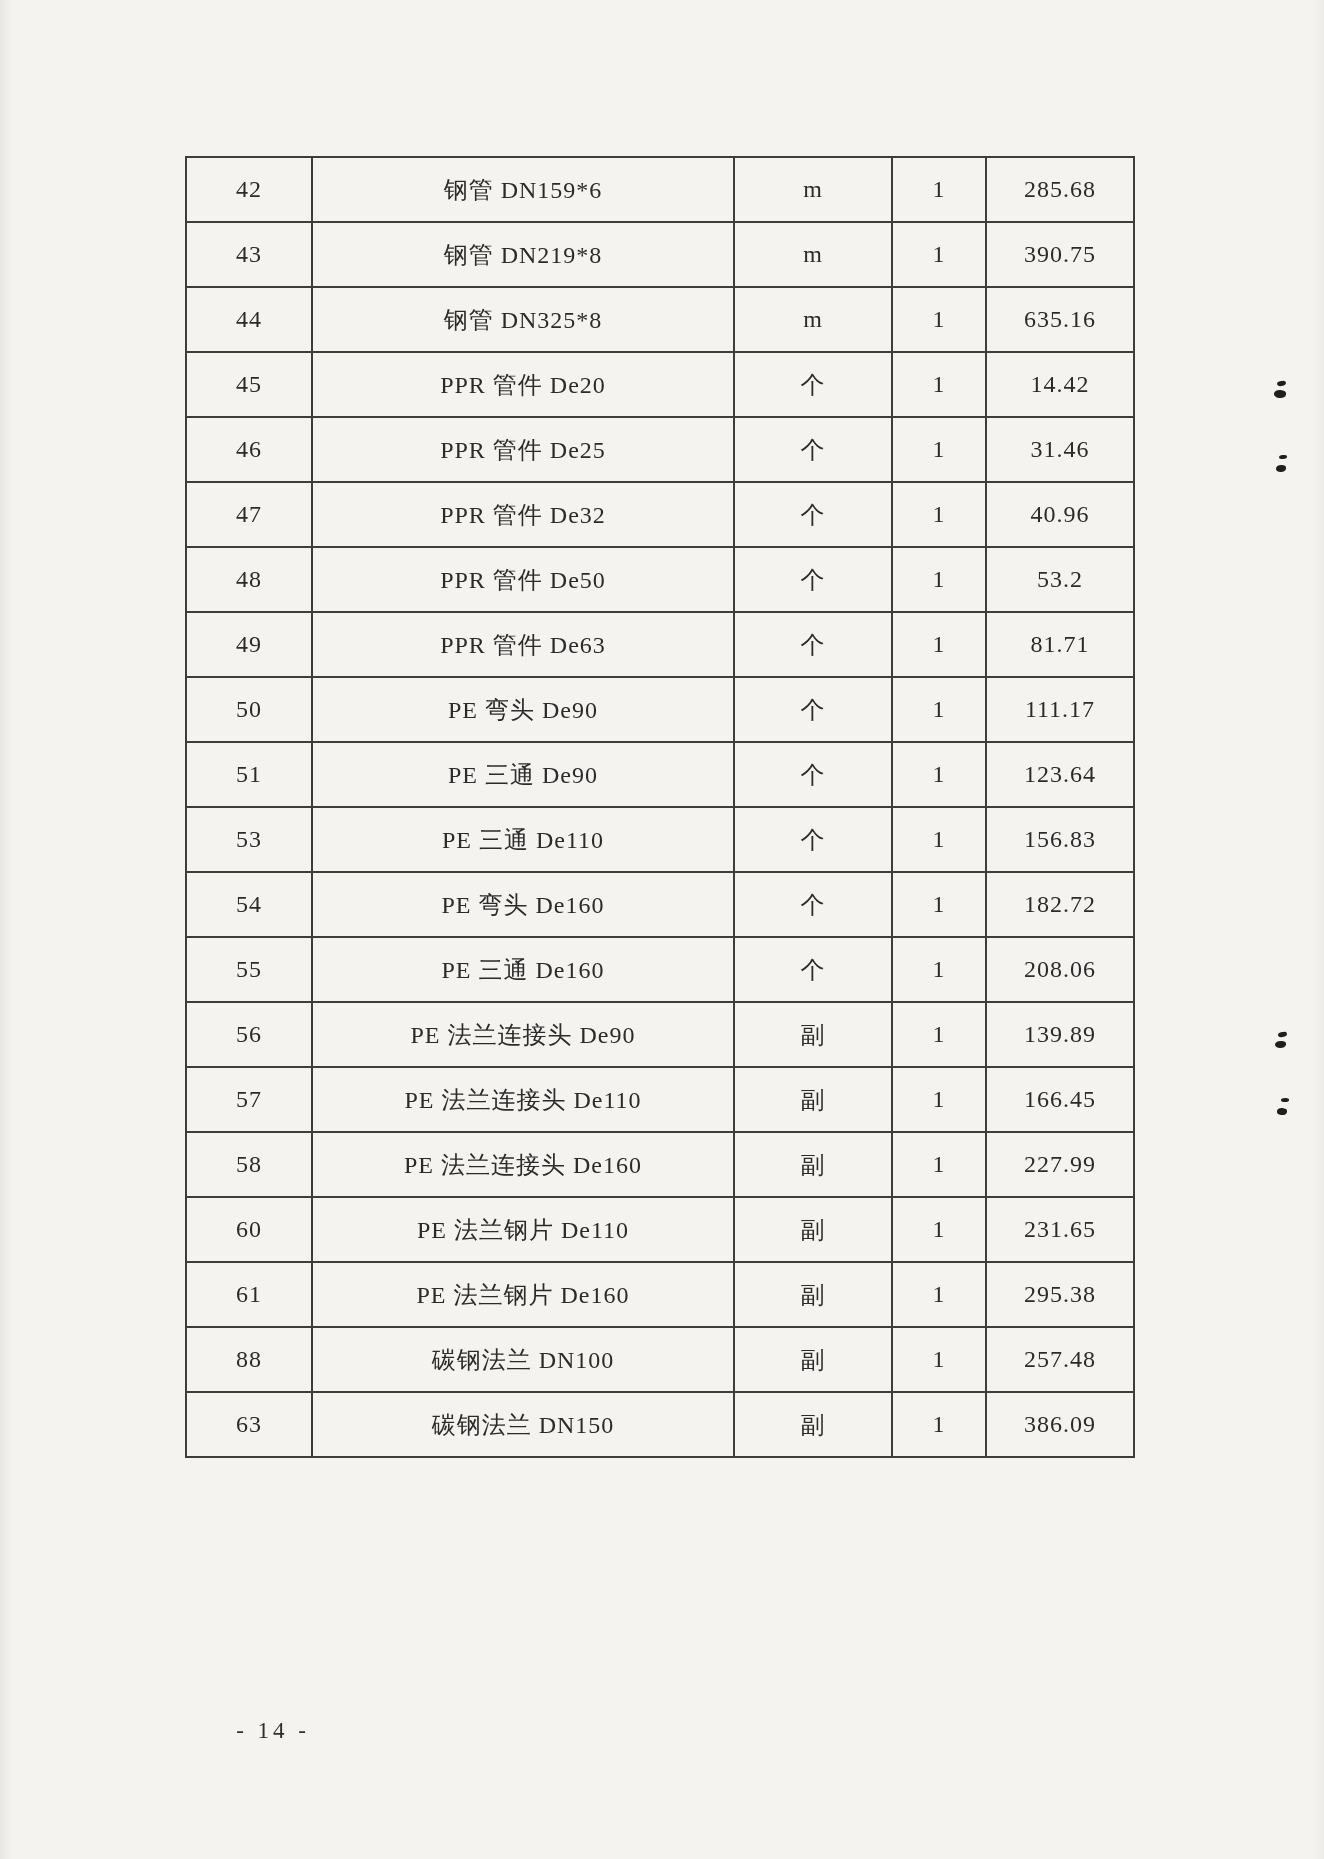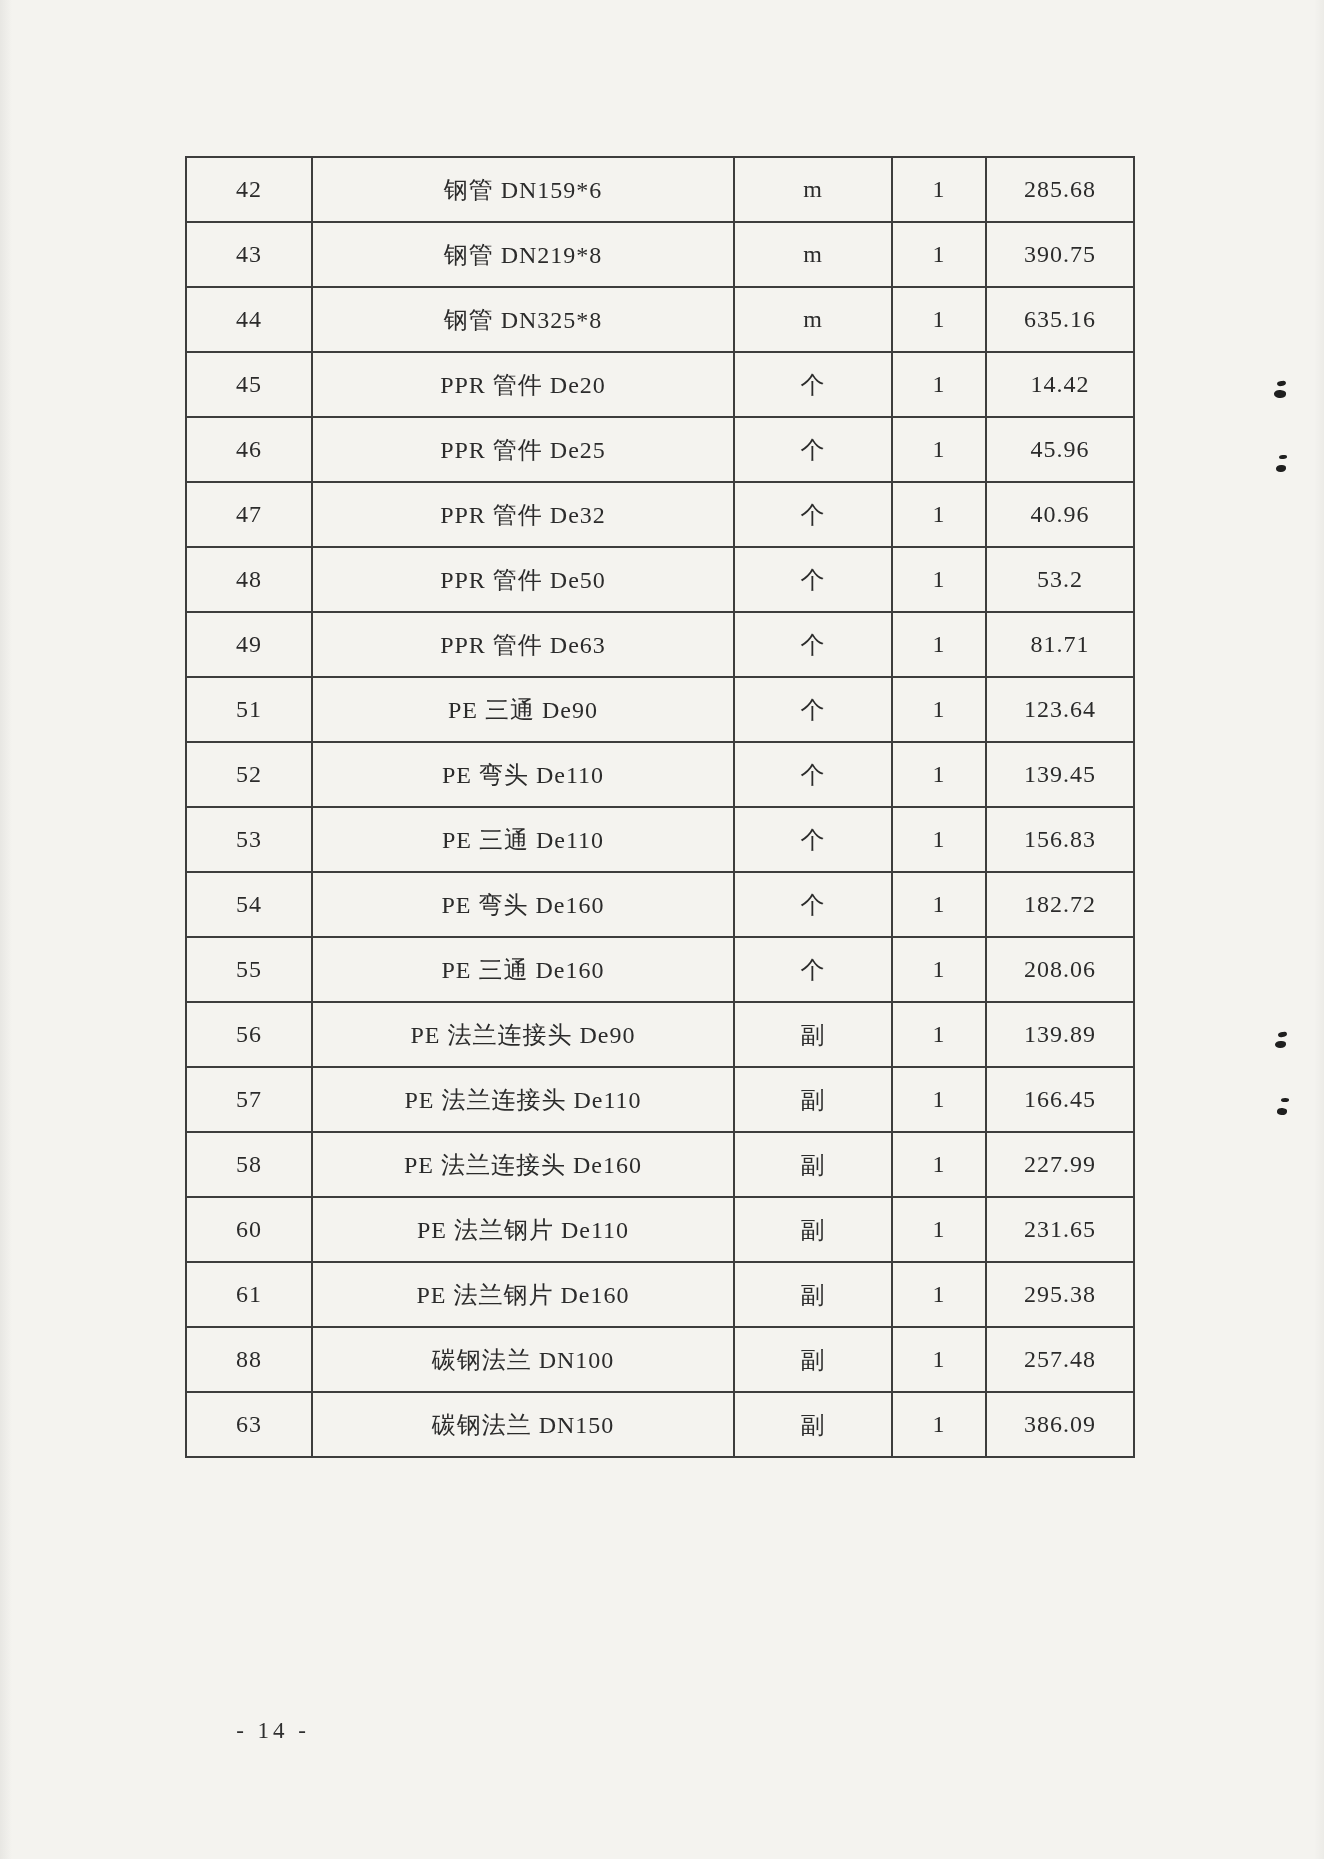--- a/index.html
+++ b/index.html
@@ -106,21 +106,21 @@
           <td class="col-desc">PPR 管件 De20</td>
           <td class="col-unit">个</td>
           <td class="col-qty">1</td>
           <td class="col-price">14.42</td>
         </tr>
         <tr>
           <td class="col-no">46</td>
           <td class="col-desc">PPR 管件 De25</td>
           <td class="col-unit">个</td>
           <td class="col-qty">1</td>
-          <td class="col-price">45.96</td>
+          <td class="col-price">31.46</td>
         </tr>
         <tr>
           <td class="col-no">47</td>
           <td class="col-desc">PPR 管件 De32</td>
           <td class="col-unit">个</td>
           <td class="col-qty">1</td>
           <td class="col-price">40.96</td>
         </tr>
         <tr>
           <td class="col-no">48</td>
@@ -130,32 +130,32 @@
           <td class="col-price">53.2</td>
         </tr>
         <tr>
           <td class="col-no">49</td>
           <td class="col-desc">PPR 管件 De63</td>
           <td class="col-unit">个</td>
           <td class="col-qty">1</td>
           <td class="col-price">81.71</td>
         </tr>
         <tr>
+          <td class="col-no">50</td>
+          <td class="col-desc">PE 弯头 De90</td>
+          <td class="col-unit">个</td>
+          <td class="col-qty">1</td>
+          <td class="col-price">111.17</td>
+        </tr>
+        <tr>
           <td class="col-no">51</td>
           <td class="col-desc">PE 三通 De90</td>
           <td class="col-unit">个</td>
           <td class="col-qty">1</td>
           <td class="col-price">123.64</td>
-        </tr>
-        <tr>
-          <td class="col-no">52</td>
-          <td class="col-desc">PE 弯头 De110</td>
-          <td class="col-unit">个</td>
-          <td class="col-qty">1</td>
-          <td class="col-price">139.45</td>
         </tr>
         <tr>
           <td class="col-no">53</td>
           <td class="col-desc">PE 三通 De110</td>
           <td class="col-unit">个</td>
           <td class="col-qty">1</td>
           <td class="col-price">156.83</td>
         </tr>
         <tr>
           <td class="col-no">54</td>

